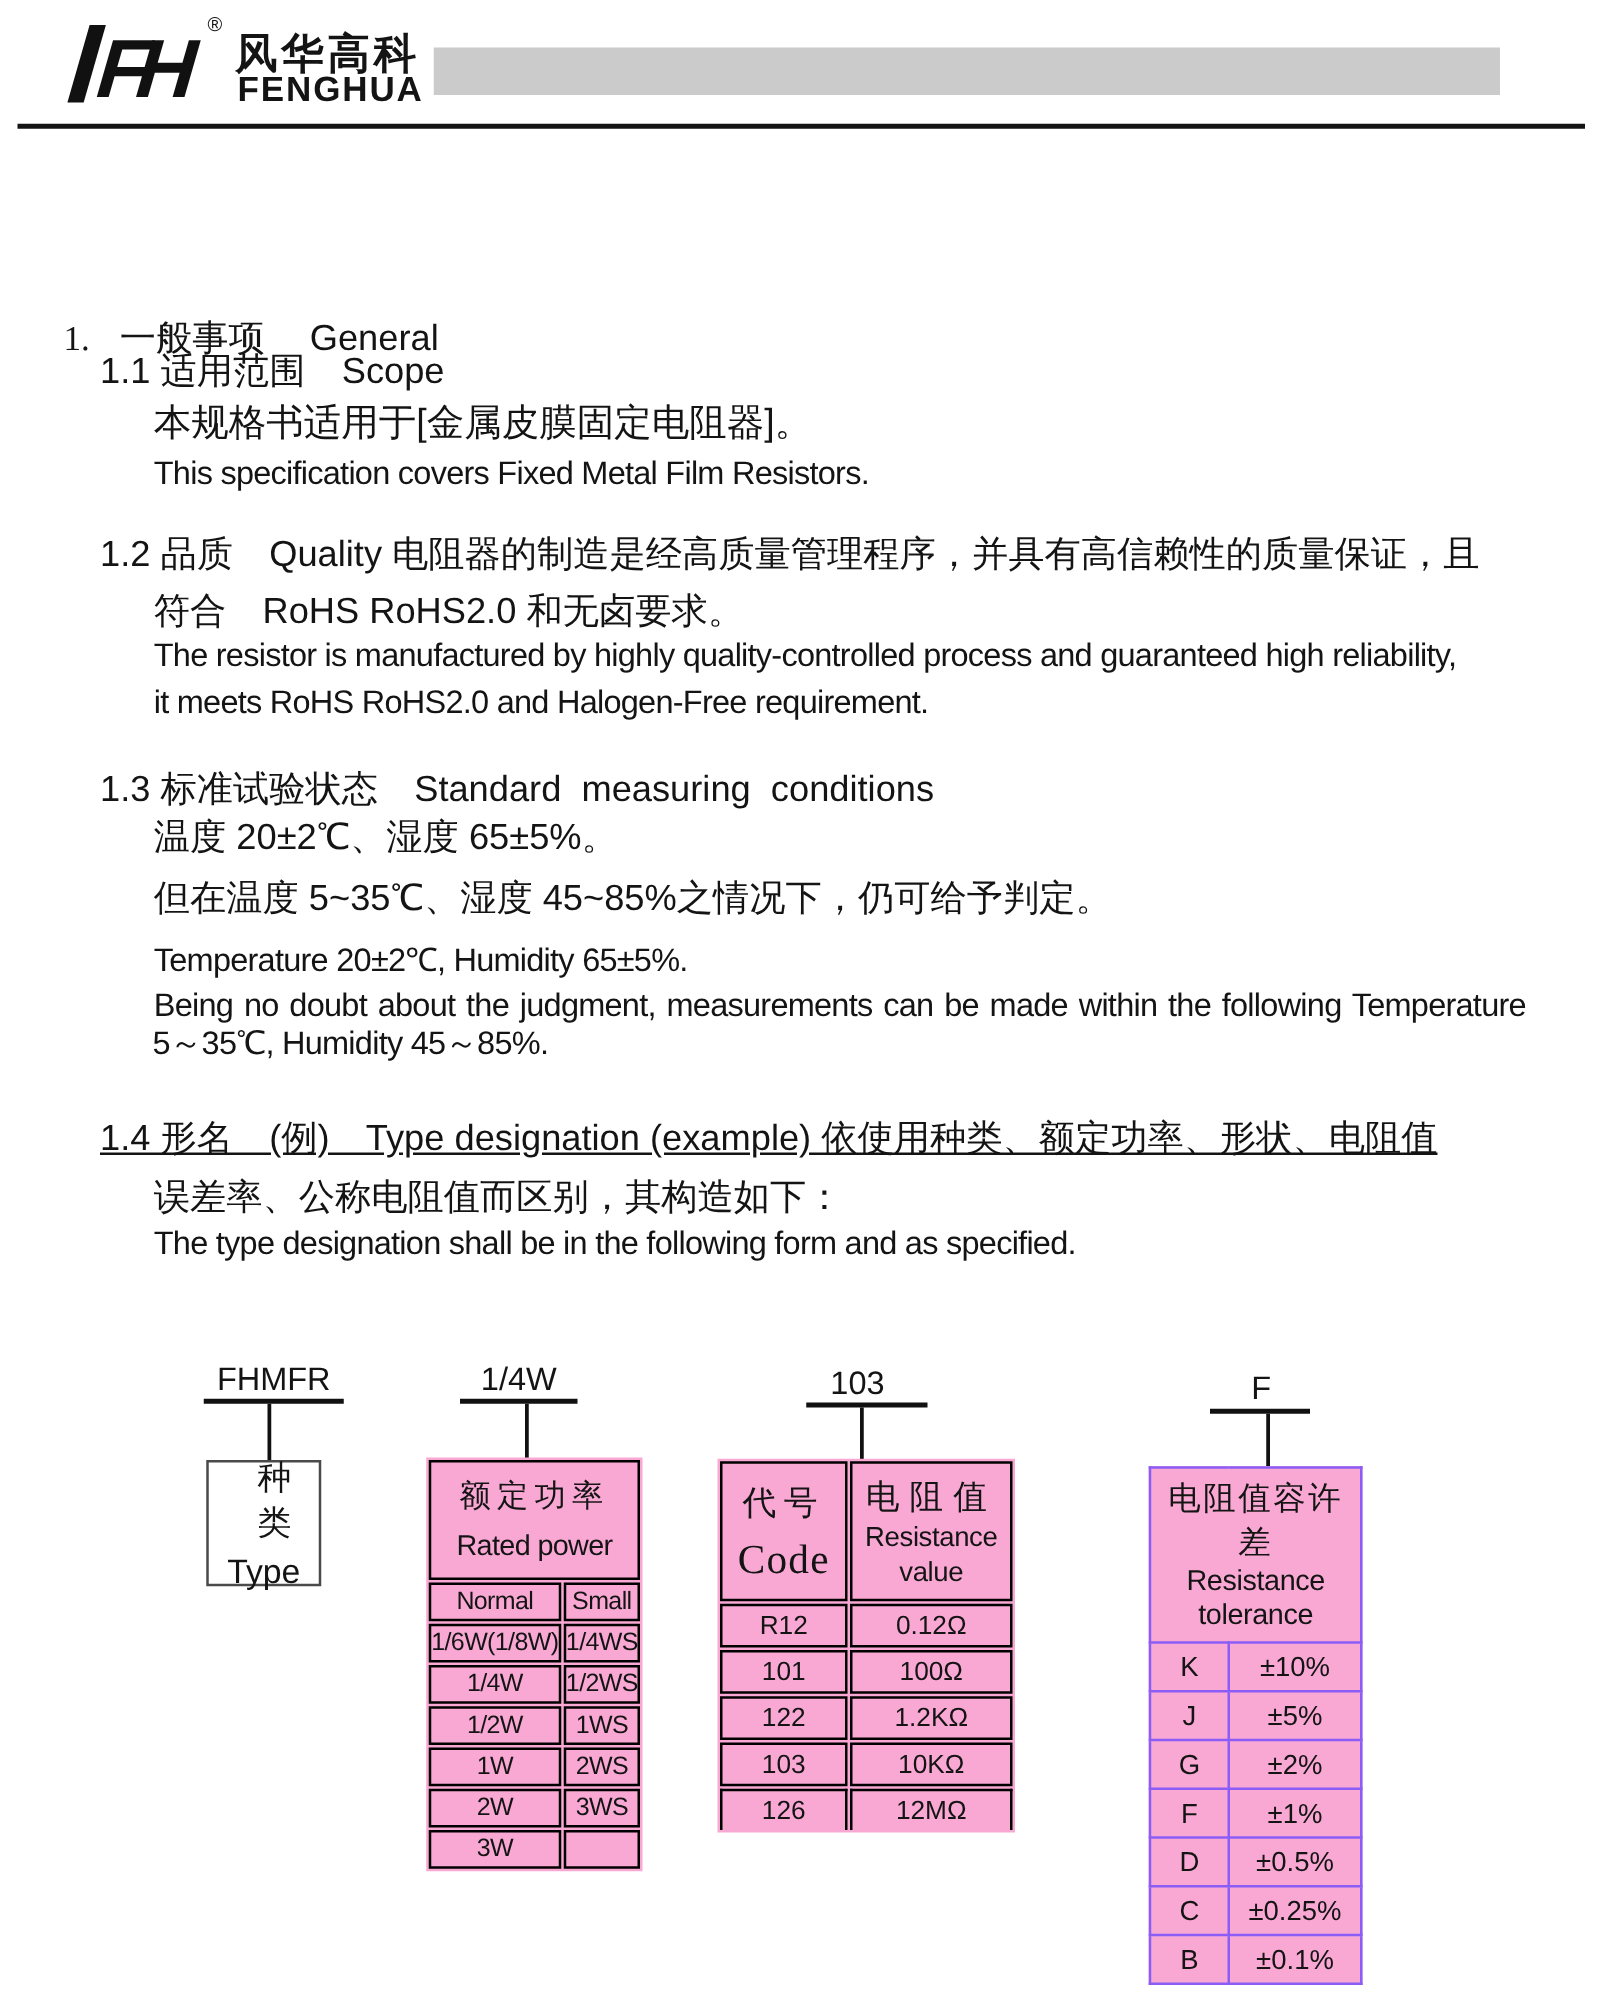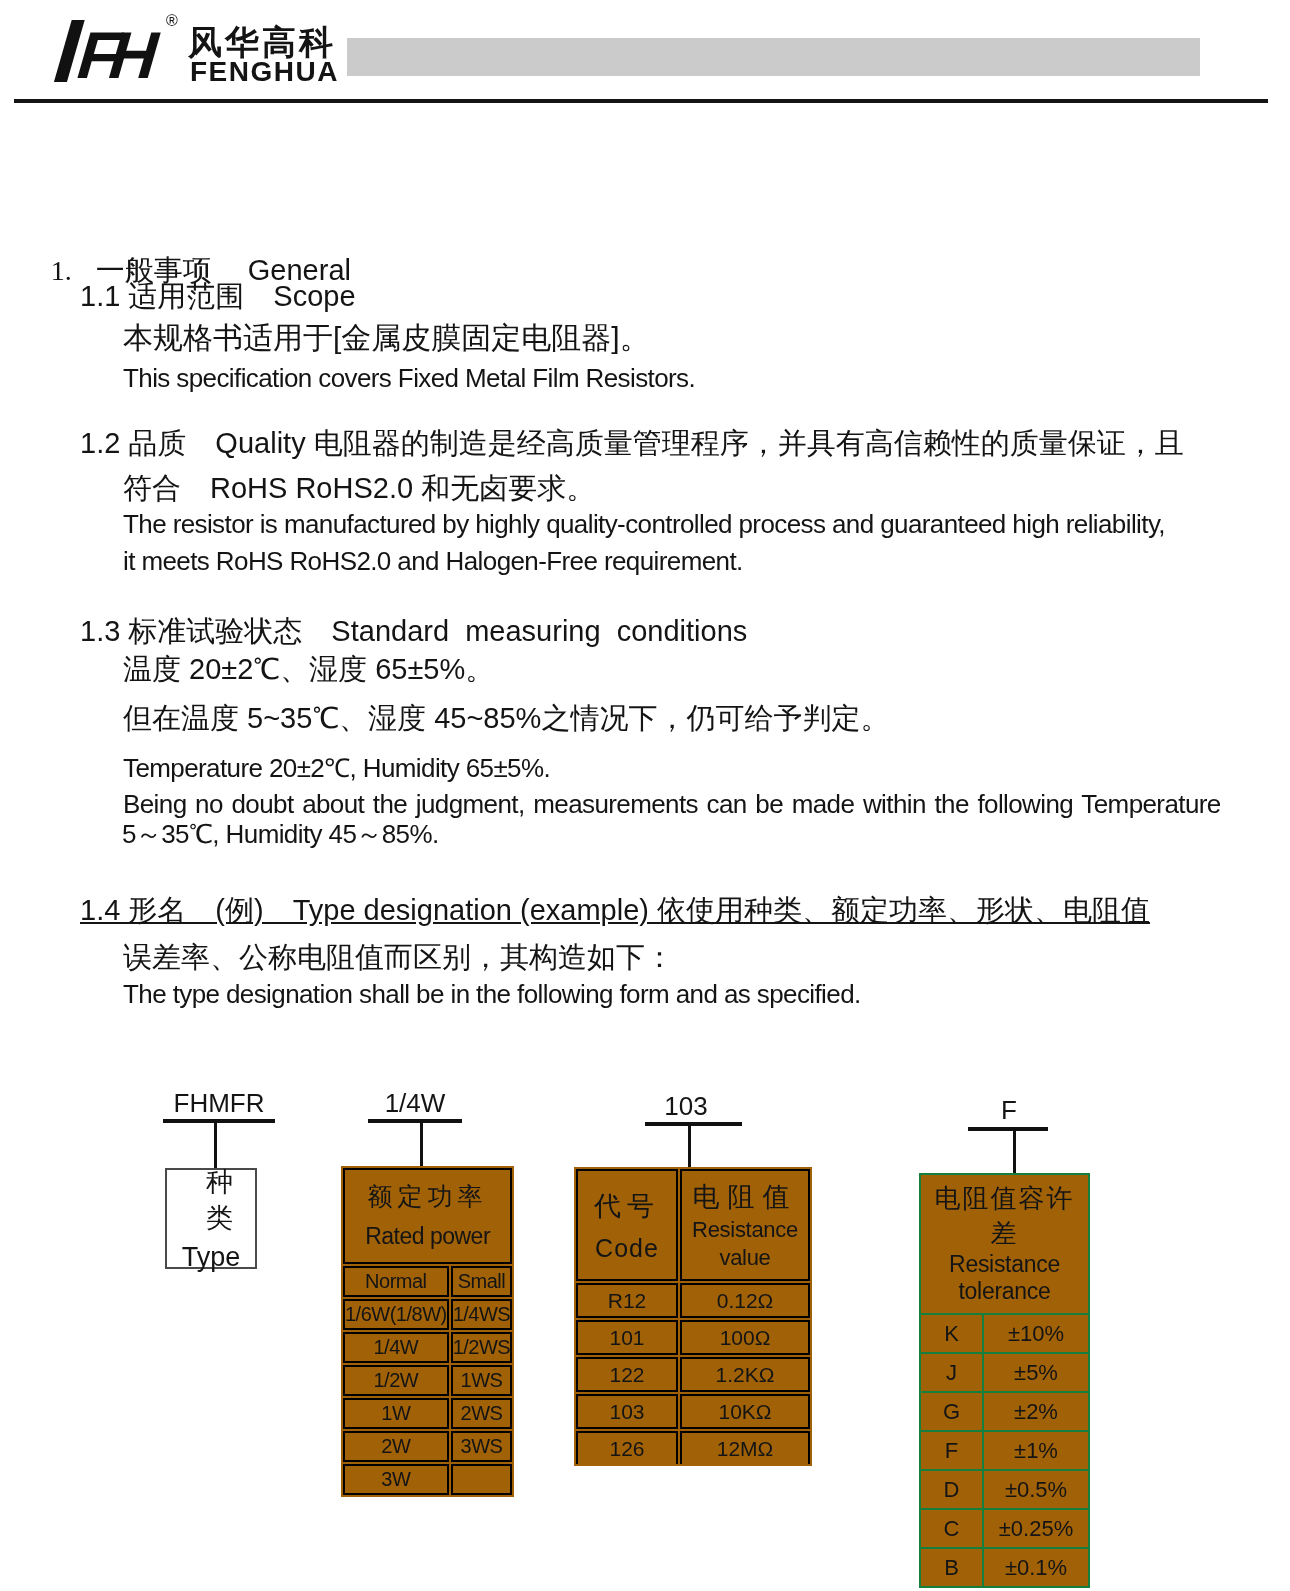--- a/index.html
+++ b/index.html
@@ -18,33 +18,33 @@
   .brand-en{position:absolute;left:190px;top:56px;font-size:28px;font-weight:bold;letter-spacing:1.5px;}
   .regmark{position:absolute;left:166px;top:12px;font-size:16px;}
   
   .dg-label{position:absolute;width:120px;text-align:center;font-size:26px;}
   .dg-underline{position:absolute;height:4px;background:#111;}
   .dg-vline{position:absolute;width:3px;background:#111;}
   .type-box{position:absolute;left:165px;top:1168px;width:88px;height:97px;border:2px solid #4a4a4a;
             display:flex;flex-direction:column;justify-content:center;align-items:center;}
   .type-box .tcn{font-size:27px;letter-spacing:2px;margin-left:39px;}
   .type-box .ten{font-size:27px;margin-top:6px;}
-  table{position:absolute;background:#a16207;}
+  table{position:absolute;background:#f9a8d4;}
   .t-sep{border-collapse:separate;border-spacing:2px;}
   .t-sep td{border:2px solid #000;}
   .t-col{border-collapse:collapse;}
-  .t-col td{border:2px solid #15803d;}
+  .t-col td{border:2px solid #8b5cf6;}
   td{text-align:center;vertical-align:middle;padding:0;}
   .rp-head{padding:10px 4px 12px 4px;}
   .rp-head .hcn{font-size:25px;letter-spacing:5px;}
   .rp-head .hen{font-size:23px;margin-top:10px;letter-spacing:-0.5px;}
   .rp-cell{height:27px;font-size:20px;letter-spacing:-0.5px;}
   .code-head{padding:8px 2px;}
   .code-head .hcn{font-size:27px;letter-spacing:6px;}
-  .code-head .hen-serif{font-family:Liberation Sans, sans-serif;font-size:25px;margin-top:10px;letter-spacing:1px;}
+  .code-head .hen-serif{font-family:Liberation Serif, serif;font-size:33px;margin-top:10px;letter-spacing:1px;}
   .code-head .hcn2{font-size:27px;letter-spacing:8px;}
   .code-head .hen{font-size:22px;margin-top:2px;letter-spacing:-0.3px;}
   .code-cell{height:31px;font-size:21px;}
   .tol-head{padding:6px 0 8px 0;}
   .tol-head .hcn{font-size:26px;letter-spacing:2px;}
   .tol-head .hen{font-size:23px;line-height:27px;letter-spacing:-0.3px;}
   .tol-cell{height:37px;font-size:22px;}
 </style>
 </head>
 <body>

